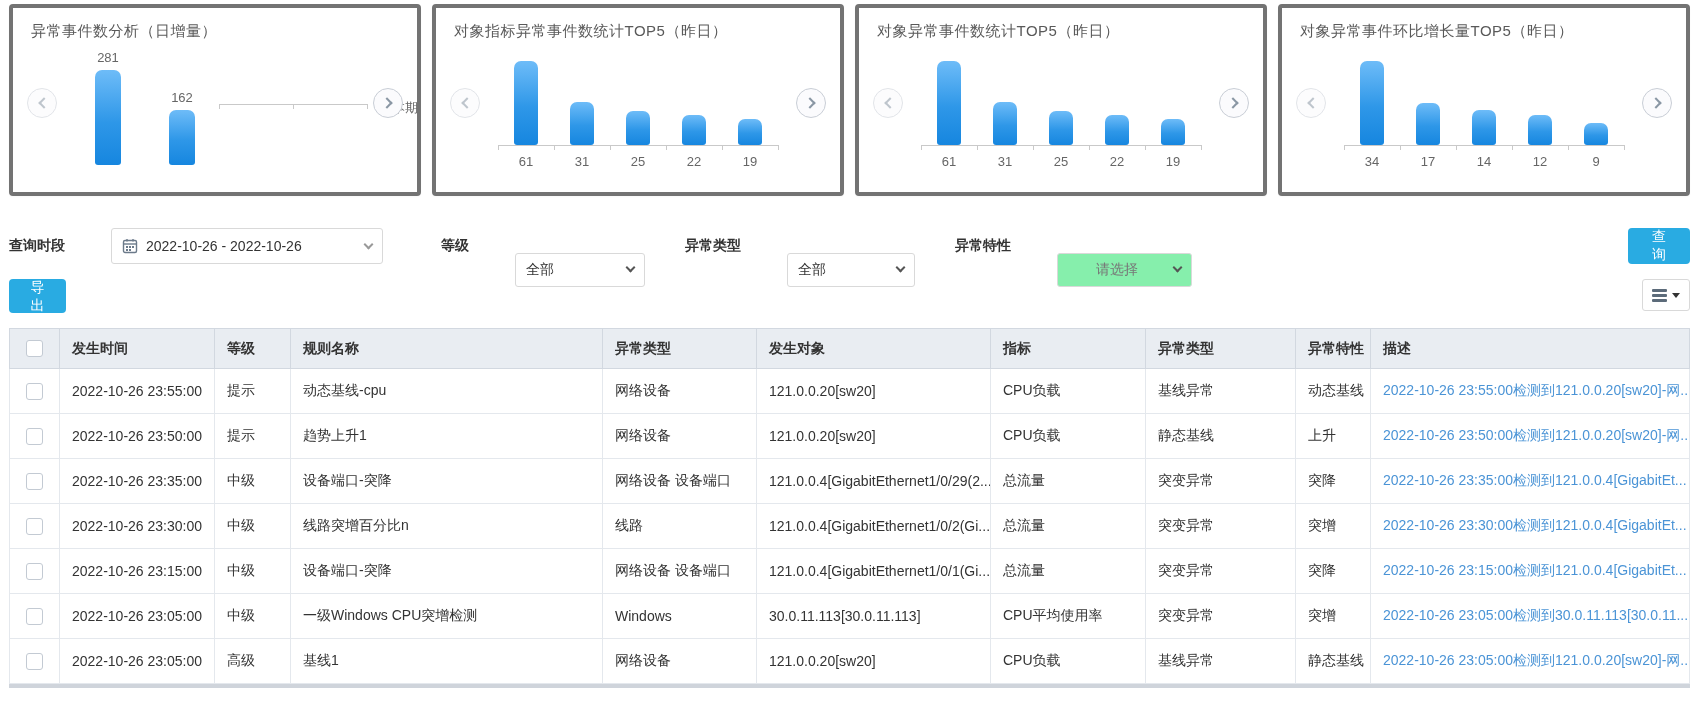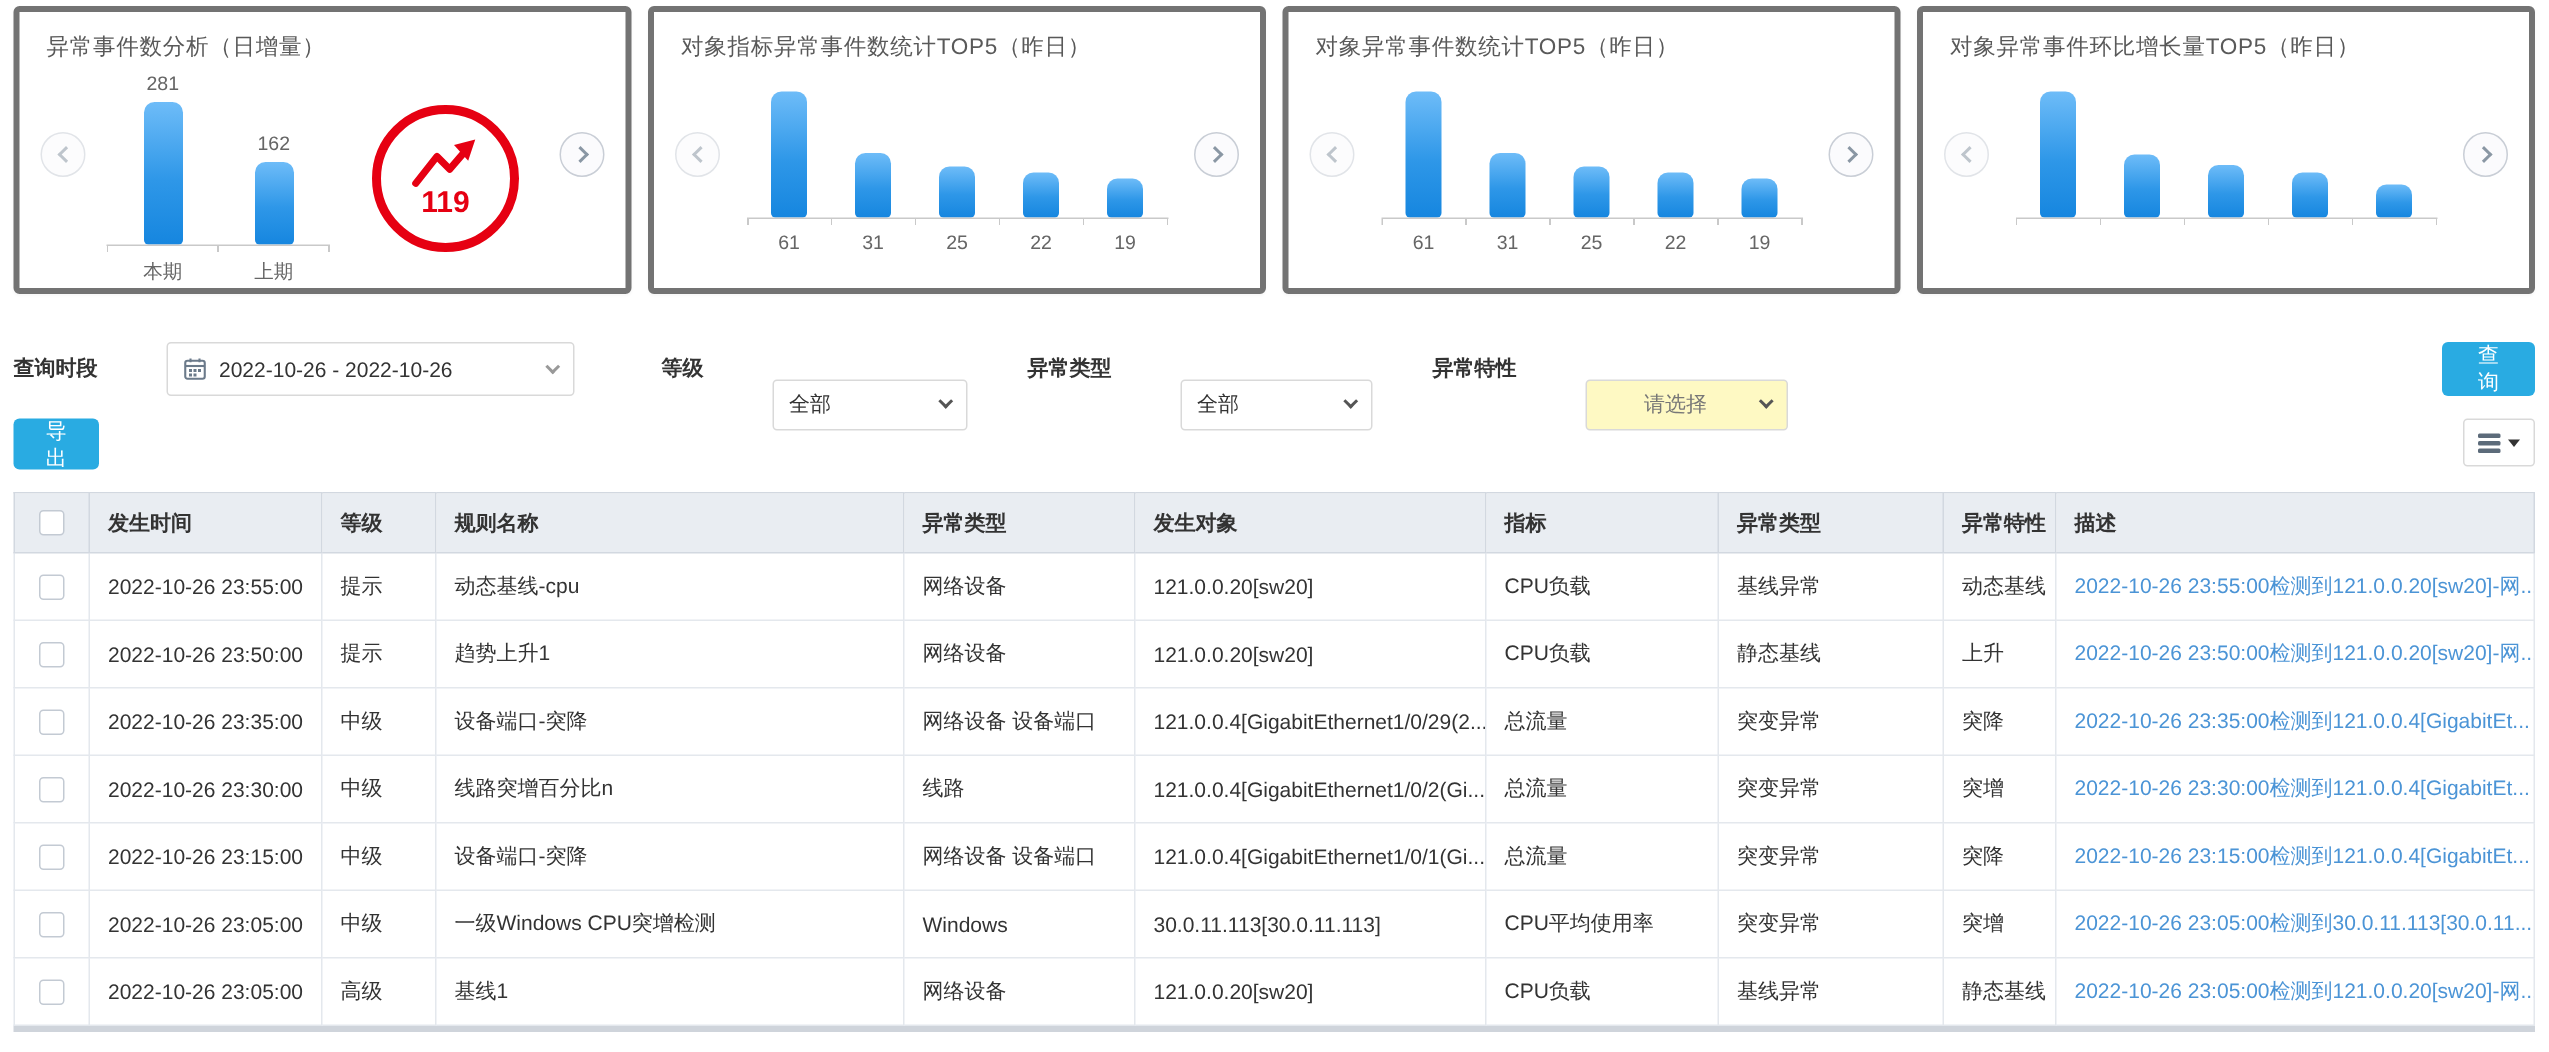--- a/index.html
+++ b/index.html
@@ -26,21 +26,21 @@
   .bar { width:24px; border-radius:7px 7px 3px 3px;
          background:linear-gradient(180deg,#6ebcf8 0%,#2e97e8 55%,#1686df 100%); }
   .axis5 { width:281px; height:5px; border-top:1px solid #c9c9c9;
            background:repeating-linear-gradient(90deg,#c9c9c9 0 1px,transparent 1px 56px); }
   .labels { display:flex; }
   .label-slot { width:56px; text-align:center; font-size:13px; color:#666; padding-top:4px; }
   .bar-top-value { font-size:13px; color:#666; padding-bottom:5px; }
 
   
   .compare-wrap { display:flex; align-items:flex-end; margin:4px 0 0 58px; }
-  .chart2 { display:flex; flex-direction:column; align-items:center; }
+  .chart2 { display:flex; flex-direction:row; align-items:center; }
   .chart2 .bars { height:118px; }
   .chart2 .bar-slot { width:74px; }
   .chart2 .bar { width:26px; }
   .axis2 { width:149px; height:5px; border-top:1px solid #c9c9c9;
            background:repeating-linear-gradient(90deg,#c9c9c9 0 1px,transparent 1px 74px); }
   .chart2 .label-slot { width:74px; }
   .growth-badge { width:98px; height:98px; border:6px solid #e60012; border-radius:50%;
                   margin:0 0 22px 28px; display:flex; flex-direction:column; align-items:center;
                   justify-content:center; background:#fff; }
   .growth-num { color:#e60012; font-weight:bold; font-size:20px; margin-top:-2px; }
@@ -48,21 +48,21 @@
   
   .filter-row { display:flex; align-items:center; margin:32px 9px 0; height:36px; }
   .fg { display:flex; align-items:center;gap:32px; }
   .f-label { font-weight:bold; color:#333; margin-right:14px; white-space:nowrap; }
   .date-input { width:272px; height:36px; border:1px solid #d9d9d9; border-radius:3px; background:#fff;
                 display:flex; align-items:center; padding:0 10px; cursor:pointer; }
   .date-input .val { margin-left:8px; color:#333; flex:1; }
   .sel { height:34px; border:1px solid #d9d9d9; border-radius:3px; background:#fff;
          display:flex; align-items:center; padding:0 10px; cursor:pointer;margin-top:47px; }
   .sel .val { flex:1; color:#333; }
-  .sel.gray { background:#fef9c3;padding-left:38px; }
+  .sel.gray { background:#86efac;padding-left:38px; }
   .sel.gray .val { color:#777; }
   .dchev { width:7px; height:7px; border-right:2px solid #555; border-bottom:2px solid #555;
            transform:rotate(45deg); margin-top:-4px; }
   .text-input { width:256px; height:36px; border:1px solid #d9d9d9; border-radius:3px; padding:0 10px;
                 font-family:inherit; font-size:14px; color:#333; outline:none; }
   .btn-blue { background:#29abe2; color:#fff; border:none; border-radius:4px; height:36px;
               padding:0 18px; font-size:14px; font-family:inherit; cursor:pointer; }
   .search-btn { margin-left:auto; width:62px; }
 
   
@@ -222,20 +222,27 @@
             <div class="bar" style="height: 35px;"></div>
           </div>
           <div class="bar-slot">
             <div class="bar" style="height: 30px;"></div>
           </div>
           <div class="bar-slot">
             <div class="bar" style="height: 22px;"></div>
           </div>
         </div>
       <div class="axis5"></div>
+      <div class="labels">
+          <div class="label-slot">34</div>
+          <div class="label-slot">17</div>
+          <div class="label-slot">14</div>
+          <div class="label-slot">12</div>
+          <div class="label-slot">9</div>
+        </div>
     </div>
     <div class="nav-circle right">
         <span class="chev r"></span>
       </div>
   </div>
 </div>
 
 <div class="filter-row">
   <div class="fg" style="margin-right:58px">
     <span class="f-label">查询时段</span>

